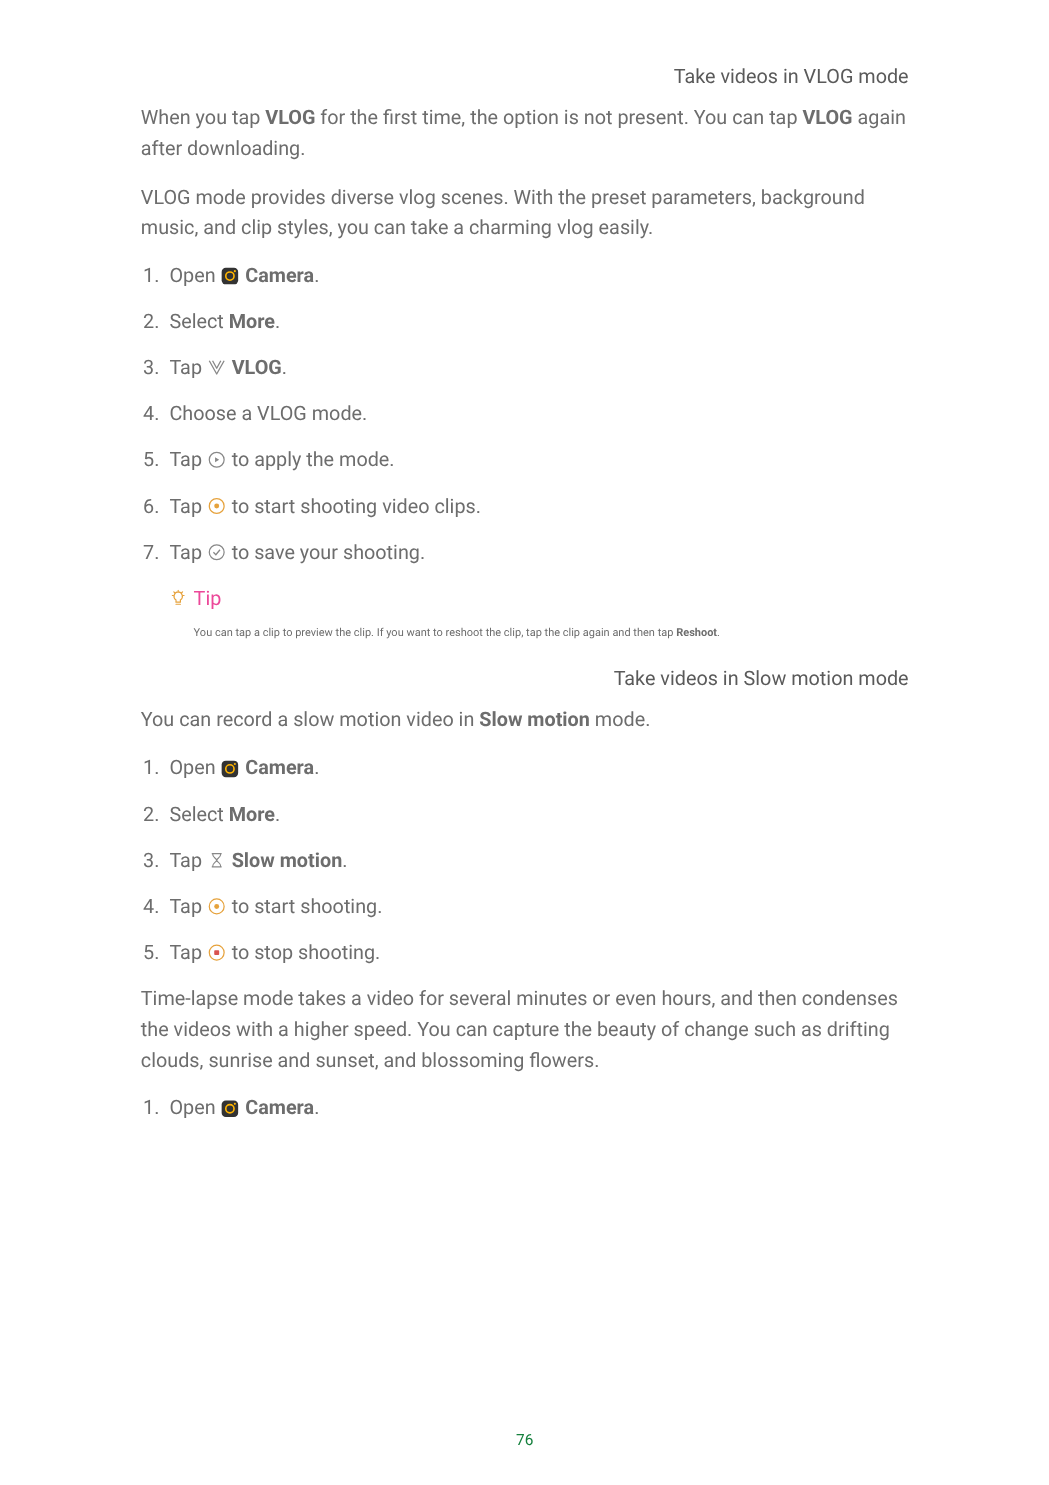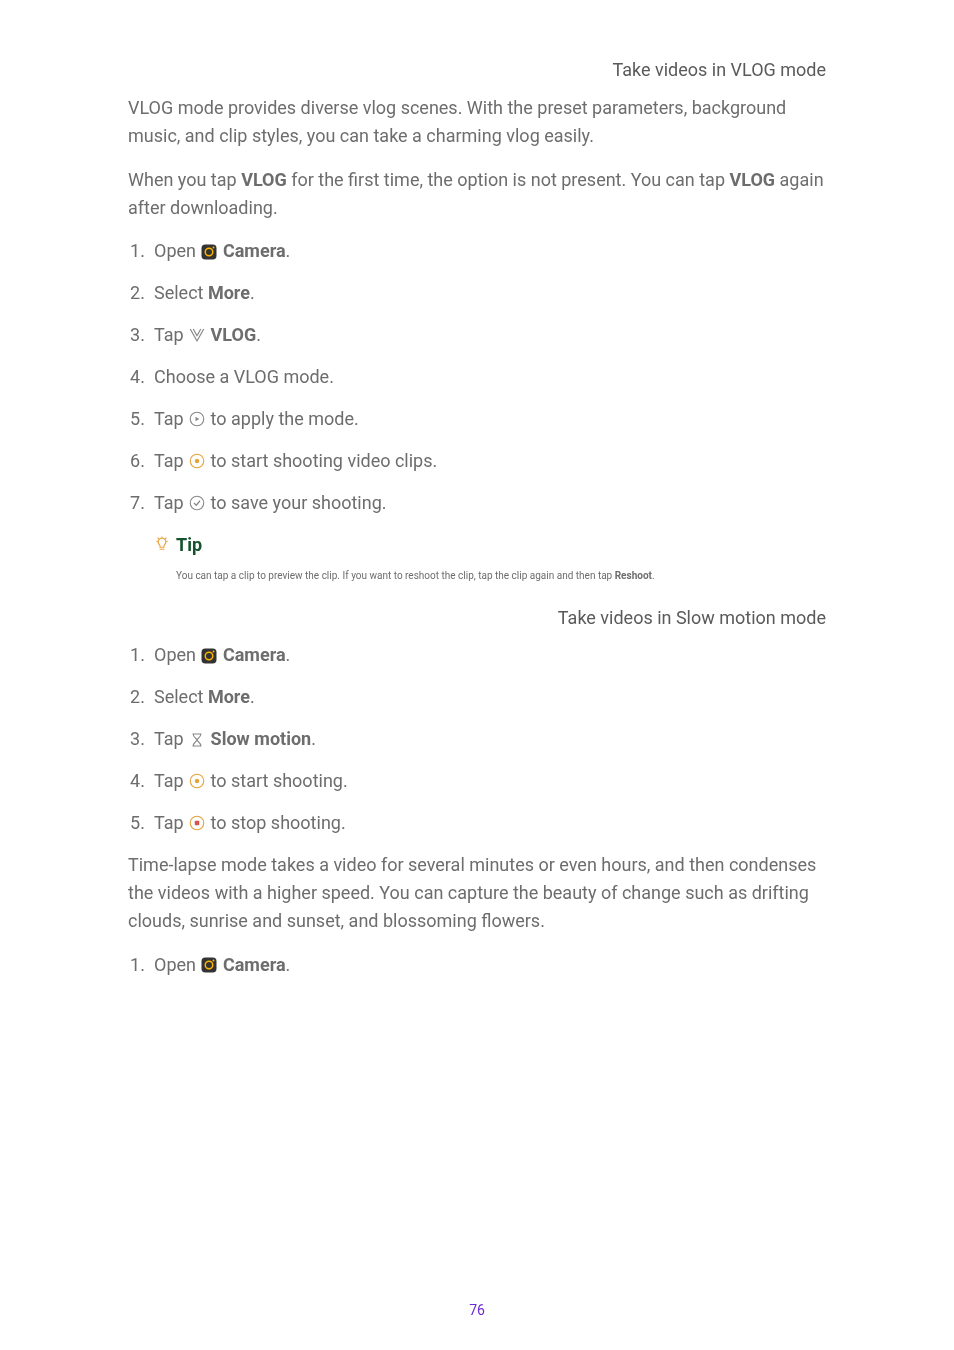--- a/index.html
+++ b/index.html
@@ -47,22 +47,22 @@
     margin-top: 14px;
     margin-left: 0px;
     margin-bottom: 4px;
   }
   .tip-block {
     margin-left: 26px;
     margin-top: 14px;
     margin-bottom: 20px;
   }
   .tip-head {
-    color: #14532d;
-    font-weight: 700;
+    color: #ec4899;
+    font-weight: 400;
     margin-bottom: 8px;
     display: flex;
     align-items: center;
     gap: 6px;
     text-align: center;
   }
   .tip-body {
     font-size: 10px;
     line-height: 1.7;
     color: #6d6d6d;
@@ -73,37 +73,37 @@
     vertical-align: middle;
     width: 18px;
     height: 18px;
     position: relative;
     top: -1px;
   }
   .icon svg { width: 100%; height: 100%; display: block; }
   .page-num {
     text-align: center;
     font-size: 14px;
-    color: #6d28d9;
+    color: #15803d;
     position: fixed;
     bottom: 28px;
     left: 0; right: 0;
   }
   .section-block { margin-bottom: 10px; }
 </style>
 </head>
 <body>
 
 <div class="section-block">
   <h2 class="section">Take videos in VLOG mode</h2>
   <p class="desc">
+    <span>When you tap </span><span class="bold-inline">VLOG</span><span> for the first time, the option is not present. You can tap </span><span class="bold-inline">VLOG</span><span> again after downloading.</span>
+  </p>
+  <p class="desc">
     <span>VLOG mode provides diverse vlog scenes. With the preset parameters, back</span><span>ground music, and clip styles, you can take a charming vlog easily.</span>
-  </p>
-  <p class="desc">
-    <span>When you tap </span><span class="bold-inline">VLOG</span><span> for the first time, the option is not present. You can tap </span><span class="bold-inline">VLOG</span><span> again after downloading.</span>
   </p>
 
   <ol class="steps">
     <li>
       <span>Open </span><span class="icon">
           <svg viewBox="0 0 24 24">
             <rect x="2" y="2" width="20" height="20" rx="5" fill="#333"></rect>
             <circle cx="12" cy="12" r="5" fill="none" stroke="#ffb400" stroke-width="2"></circle>
             <circle cx="18" cy="6" r="1.3" fill="#ffb400"></circle>
           </svg>
@@ -158,20 +158,23 @@
       <span>Tip</span>
     </div>
     <div class="tip-body">
       <span>You can tap a clip to preview the clip. If you want to reshoot the clip, tap the clip again and then tap </span><span class="bold-inline">Reshoot</span><span>.</span>
     </div>
   </div>
 </div>
 
 <div class="section-block">
   <h2 class="section">Take videos in Slow motion mode</h2>
+  <p class="desc">
+    <span>You can record a slow motion video in </span><span class="bold-inline">Slow motion</span><span> mode.</span>
+  </p>
   <ol class="steps">
     <li>
       <span>Open </span><span class="icon">
           <svg viewBox="0 0 24 24">
             <rect x="2" y="2" width="20" height="20" rx="5" fill="#333"></rect>
             <circle cx="12" cy="12" r="5" fill="none" stroke="#ffb400" stroke-width="2"></circle>
             <circle cx="18" cy="6" r="1.3" fill="#ffb400"></circle>
           </svg>
         </span>
       <span class="bold-inline"> <span>Camera</span></span><span>.</span>

